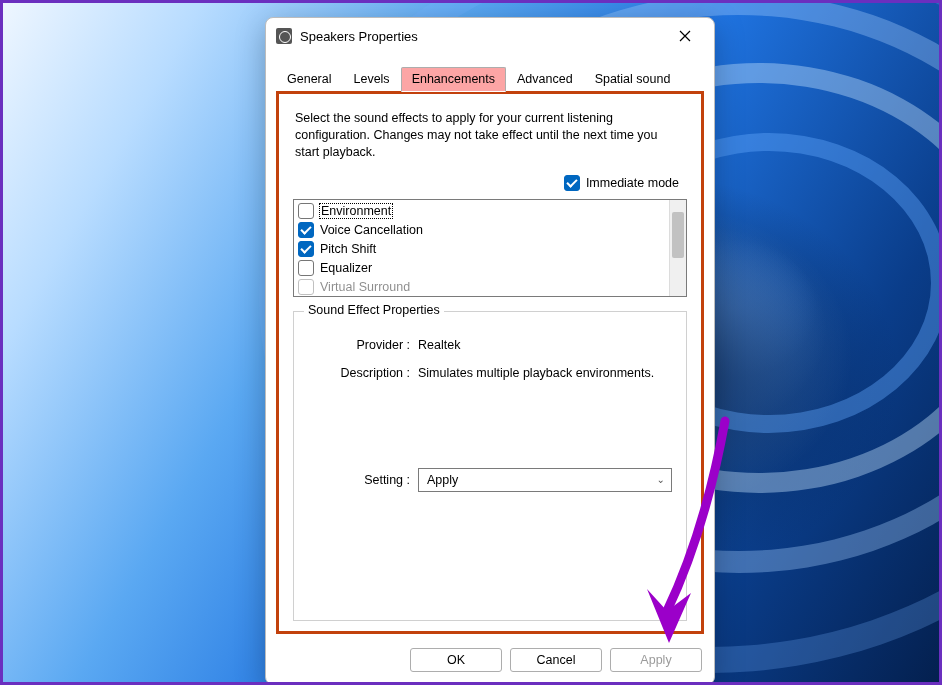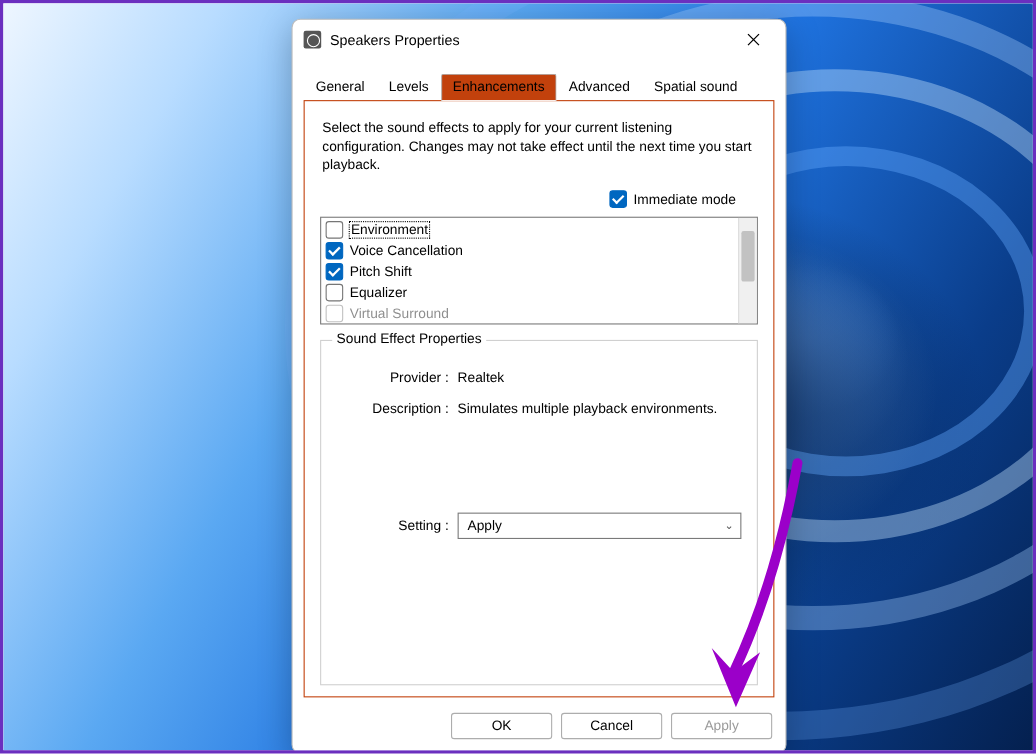--- a/index.html
+++ b/index.html
@@ -44,31 +44,31 @@
 
   .tabs {
     display: flex; padding: 0 10px; font-size: 12.5px; color:#000;
     border-bottom: none; position: relative; margin-top: 12px;
   }
   .tab {
     padding: 4px 10px 5px; border: 1px solid transparent; position: relative; top: 1px;
     cursor: default;
   }
   .tab.active {
-    border: 1px solid #adadad; border-bottom: 1px solid #fff; background:#c2410c;
+    border: 1px solid #adadad; border-bottom: 1px solid #fff; background:#fca5a5;
     border-top-left-radius: 2px; border-top-right-radius: 2px;
   }
   .tab-panel {
-    margin: 0 10px 8px; border: 1px solid #c2410c; flex: 1;
+    margin: 0 10px 8px; border: 3px solid #c2410c; flex: 1;
     padding: 12px 14px 10px; display:flex; flex-direction: column;
   }
   .desc { font-size: 12.5px; color:#000; line-height: 1.35; margin: 4px 2px 14px 2px; }
 
   .immediate { display:flex; align-items:center; justify-content:flex-end; gap:6px;
-    font-size:12.5px; margin: 0 20px 8px 0; }
+    font-size:12.5px; margin: 0 8px 8px 0; }
   .chk {
     width:16px; height:16px; border:1px solid #767676; border-radius:3px; background:#fff; position:relative;
     display:inline-flex; align-items:center; justify-content:center;
   }
   .chk.checked { background:#0067c0; border-color:#0067c0; }
   .chk.checked::after{
     content:""; width:4px; height:8px; border:solid #fff; border-width:0 2px 2px 0;
     transform: rotate(45deg); margin-top:-2px;
   }
 

